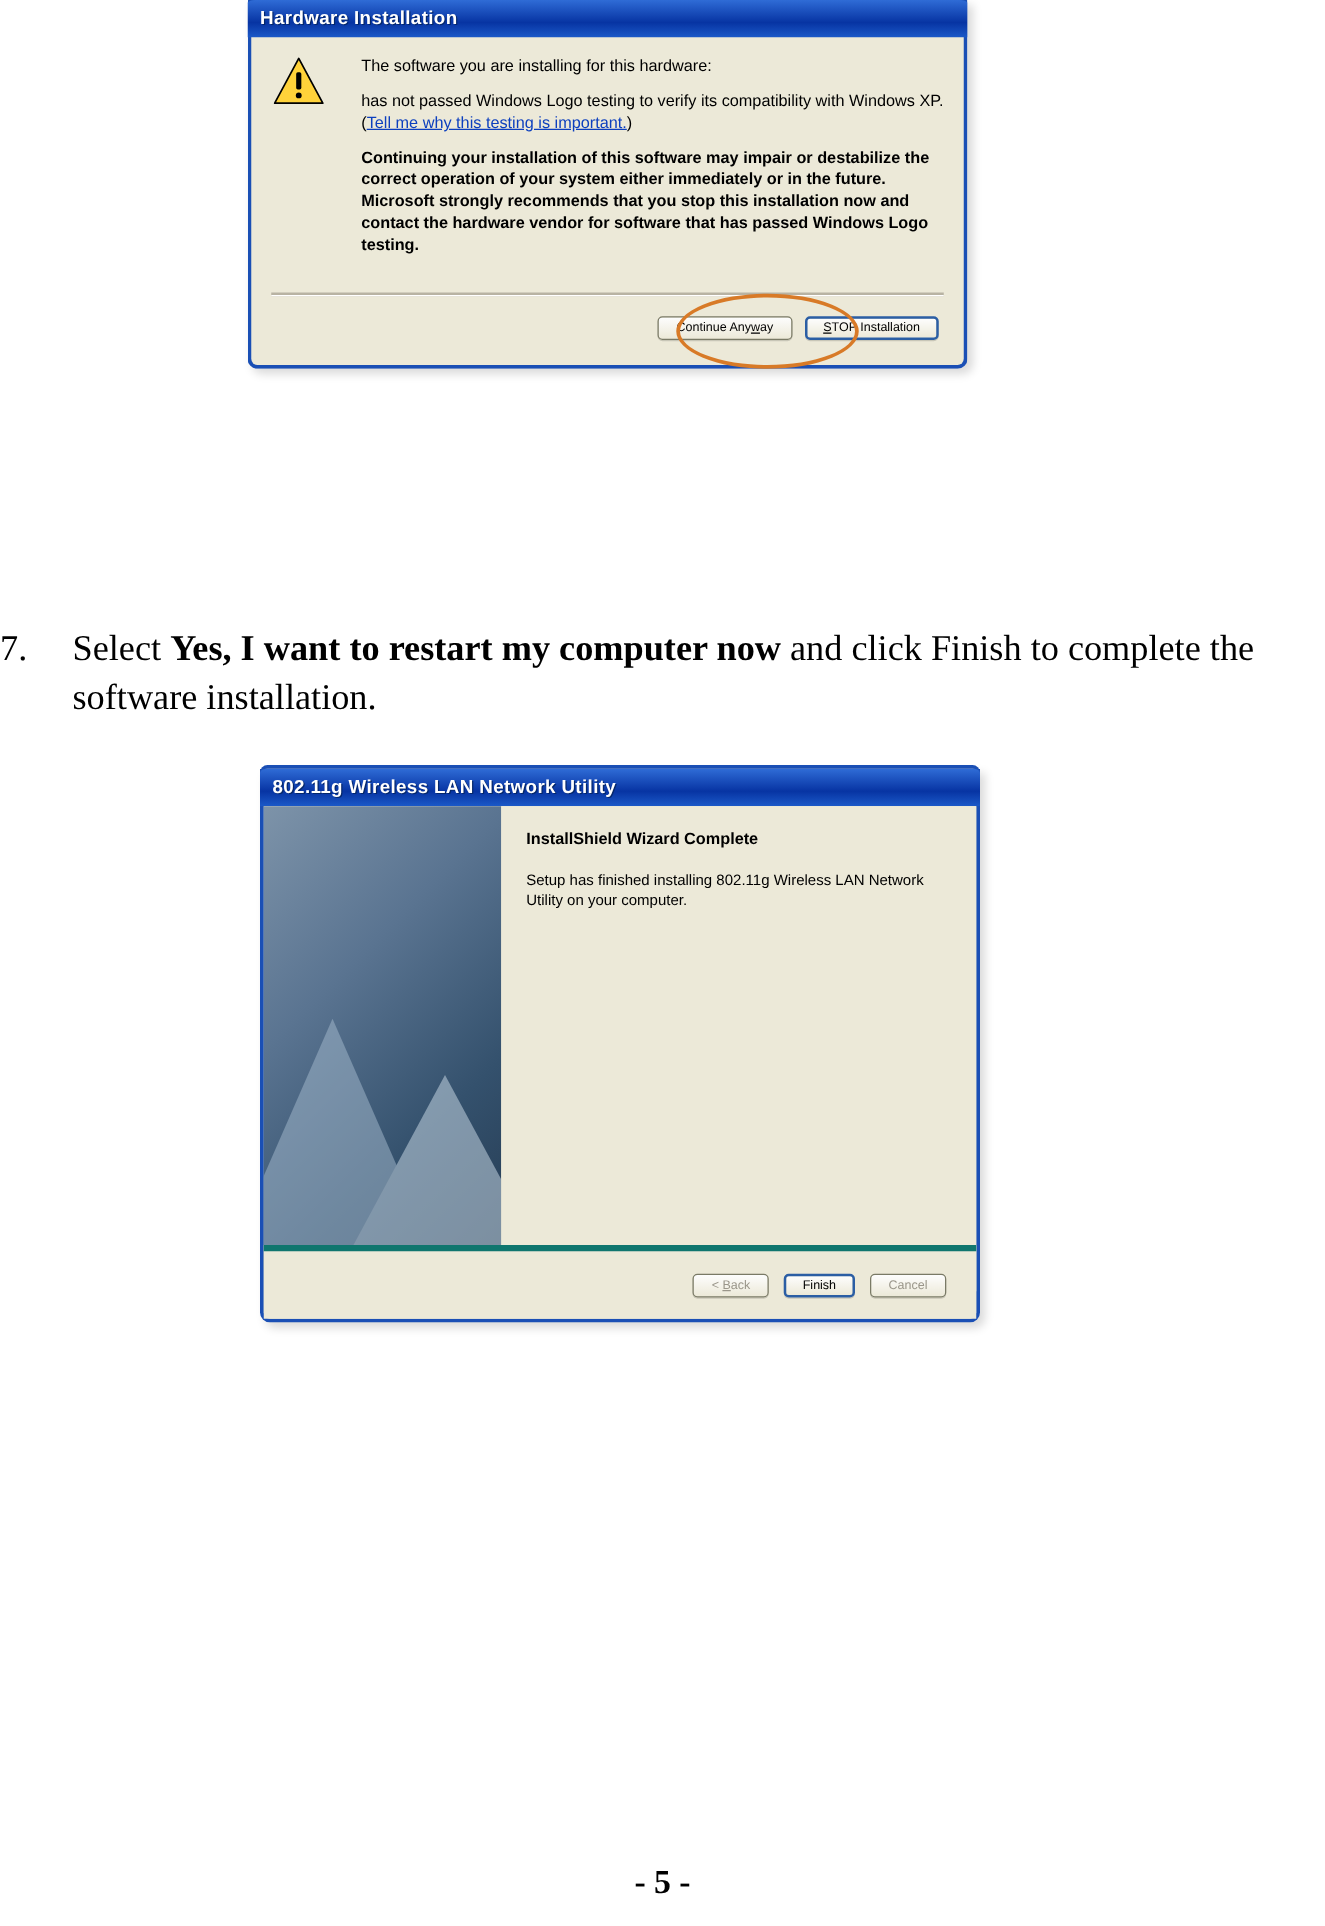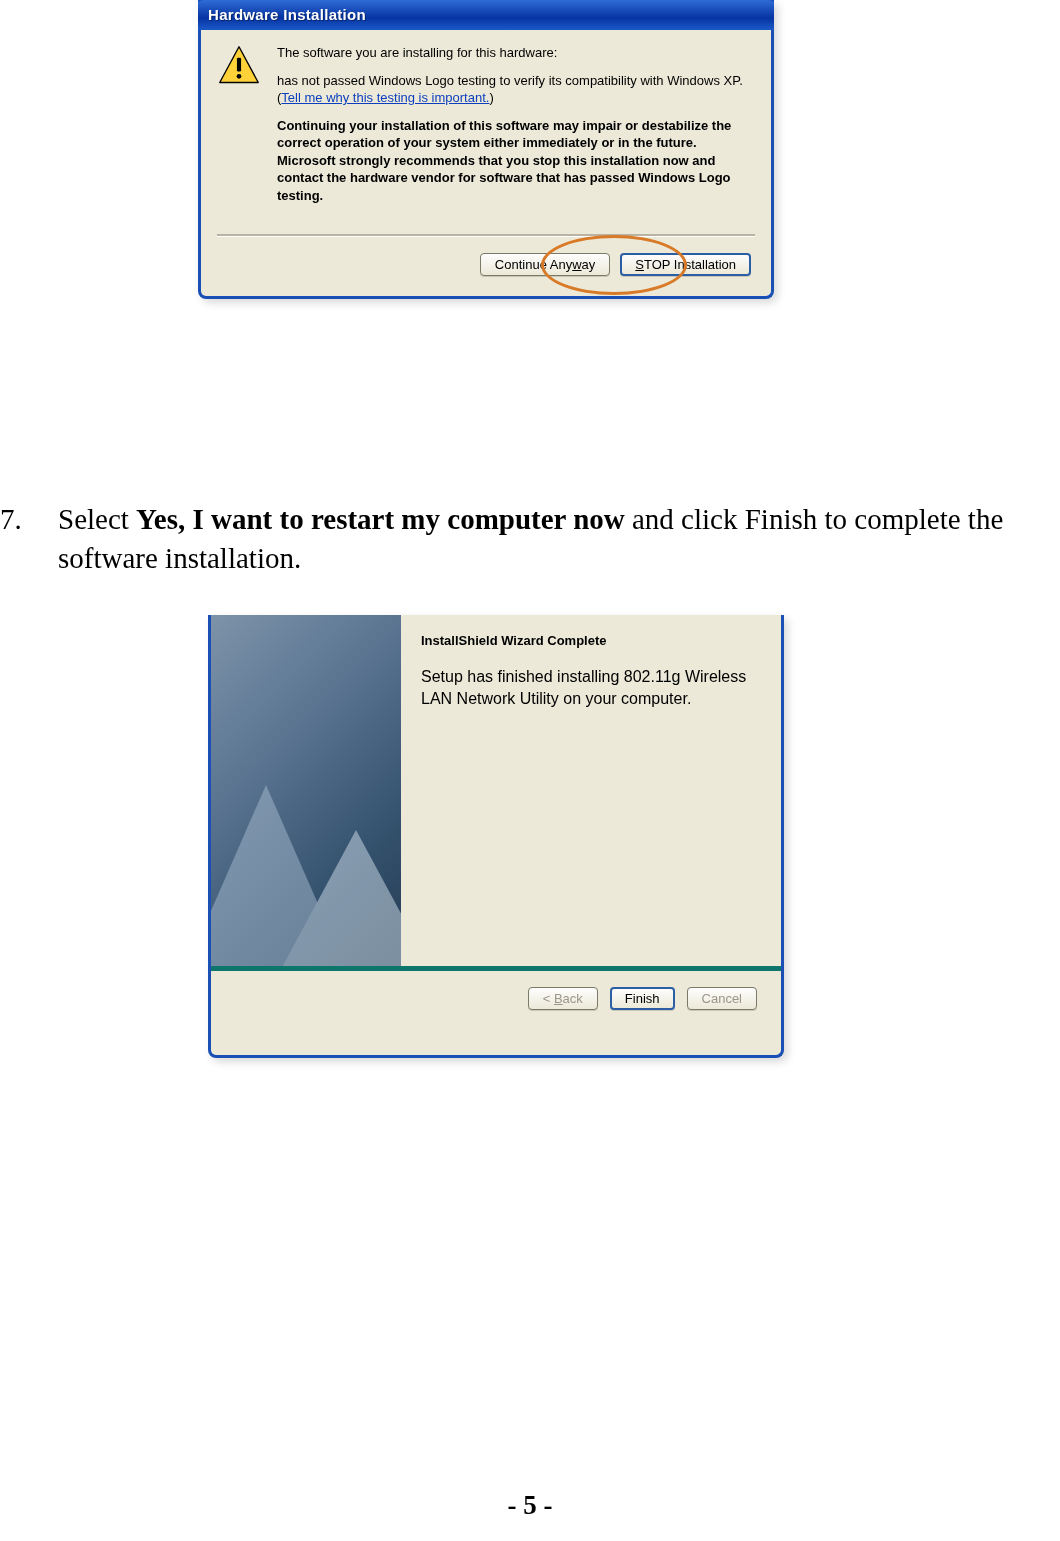--- a/index.html
+++ b/index.html
@@ -4,43 +4,43 @@
 <style>
   html,body{margin:0;padding:0;background:#fff;font-family:"Times New Roman",Times,serif;color:#000}
   .page{position:relative;width:1060px;height:1541px;margin:0 auto;background:#fff}
   
   .dlg1{position:absolute;left:198px;top:0;width:570px;border:3px solid #1a4fb5;border-top:none;border-radius:0 0 8px 8px;background:#ece9d8;box-shadow:4px 4px 8px rgba(0,0,0,.15);font-family:Tahoma,Arial,sans-serif;font-size:13px;color:#000}
   .titlebar{height:30px;background:linear-gradient(#2f6cd6,#0734a3 60%,#1b59c8);color:#fff;font-family:Tahoma,Arial,sans-serif;font-weight:bold;font-size:15px;line-height:30px;padding-left:10px;letter-spacing:.3px;text-shadow:1px 1px 0 #05276a;border-radius:6px 6px 0 0;border-top:3px solid #1a4fb5;margin:-3px -3px 0 -3px}
   .dlg1-body{display:flex;gap:16px;padding:14px 16px 6px 16px}
   .warn-icon{width:44px;height:44px;flex:0 0 44px}
   .warn-icon svg{width:44px;height:44px}
   .dlg1-text{flex:1 1 auto;line-height:1.35}
-  .dlg1-text p{margin:0 0 10px 0}
+  .dlg1-text p{margin:0 0 10px 12px}
   .link{color:#0c3fbe;text-decoration:underline;cursor:pointer}
   .bold{font-weight:bold}
   .sep{margin:14px 16px 0 16px;height:2px;background:#b8b3a3;border-bottom:1px solid #fff}
   .dlg1-buttons{display:flex;justify-content:flex-end;gap:10px;padding:16px 20px 20px 16px;position:relative}
-  .xpbtn{font-family:Tahoma,Arial,sans-serif;font-size:13px;padding:3px 14px;background:linear-gradient(#fdfdfd,#ece9d8);border:1px solid #7a7a66;border-radius:4px;box-shadow:0 1px 0 rgba(0,0,0,.15);cursor:pointer;white-space:nowrap}
+  .xpbtn{font-family:Tahoma,Arial,sans-serif;font-size:10px;padding:3px 14px;background:linear-gradient(#fdfdfd,#ece9d8);border:1px solid #7a7a66;border-radius:4px;box-shadow:0 1px 0 rgba(0,0,0,.15);cursor:pointer;white-space:nowrap}
   .xpbtn.default{border:2px solid #2b5ea4;padding:2px 13px}
   .und{text-decoration:underline}
   .oval{position:absolute;width:140px;height:54px;border:3px solid #d87a27;border-radius:50%/50%;pointer-events:none;right:84px;top:-2px}
   
   .step{position:absolute;left:0;top:500px;width:1060px;display:flex;font-size:29px;line-height:1.35}
   .step-num{width:58px;text-align:left;padding-left:0}
   .step-body{flex:1;padding-right:20px}
   .step-body .bold{font-weight:bold}
   
   .dlg2{position:absolute;left:208px;top:615px;width:570px;height:440px;border:3px solid #1a4fb5;border-top:none;border-radius:0 0 8px 8px;background:#ece9d8;box-shadow:4px 4px 8px rgba(0,0,0,.15);font-family:Tahoma,Arial,sans-serif;font-size:12px}
   .dlg2 .titlebar{margin:-3px -3px 0 -3px}
   .dlg2-inner{position:relative;height:calc(100% - 30px)}
   .dlg2-left{position:absolute;left:0;top:0;width:190px;height:370px;background:linear-gradient(135deg,#7d93a9 0%,#5a7491 35%,#34516d 70%,#243a51 100%);overflow:hidden}
   .dlg2-left svg{position:absolute;left:-50px;bottom:-40px;width:300px;height:300px;opacity:.55}
   .dlg2-right{position:absolute;left:190px;top:0;right:0;height:370px;background:#ece9d8;padding:18px 20px 0 20px}
   .dlg2-right h4{margin:0 0 18px 0;font-size:13px;font-weight:bold}
-  .dlg2-right p{margin:0 0 14px 0;font-size:16px;line-height:1.35}
+  .dlg2-right p{margin:0 0 14px 0;font-size:12px;line-height:1.35}
   .dlg2-btnbar{position:absolute;left:0;right:0;bottom:0;height:54px;border-top:5px solid #0f766e;background:#ece9d8;display:flex;justify-content:flex-end;align-items:center;gap:12px;padding:0 24px}
   .xpbtn.disabled{color:#9a968a;cursor:default}
   
   .pgnum{position:absolute;left:0;bottom:20px;width:1060px;text-align:center;font-size:27px;font-family:"Times New Roman",Times,serif;font-weight:bold}
 </style>
 </head>
 <body>
 
 <div class="page">
 
@@ -75,20 +75,21 @@
   </div>
 
   <div class="step">
     <div class="step-num">7.</div>
     <div class="step-body">
       <span>Select </span><span class="bold">Yes, I want to restart my computer now</span><span> and click Finish to complete the software installation.</span>
     </div>
   </div>
 
   <div class="dlg2">
+    <div class="titlebar">802.11g Wireless LAN Network Utility</div>
     <div class="dlg2-inner">
       <div class="dlg2-left">
         <svg viewBox="0 0 200 200">
           <polygon points="0,200 70,40 140,200" fill="#9fb4c8"></polygon>
           <polygon points="60,200 130,70 200,200" fill="#c4d3e0"></polygon>
         </svg>
       </div>
       <div class="dlg2-right">
         <h4>InstallShield Wizard Complete</h4>
         <p>Setup has finished installing 802.11g Wireless LAN Network Utility on your computer.</p>

